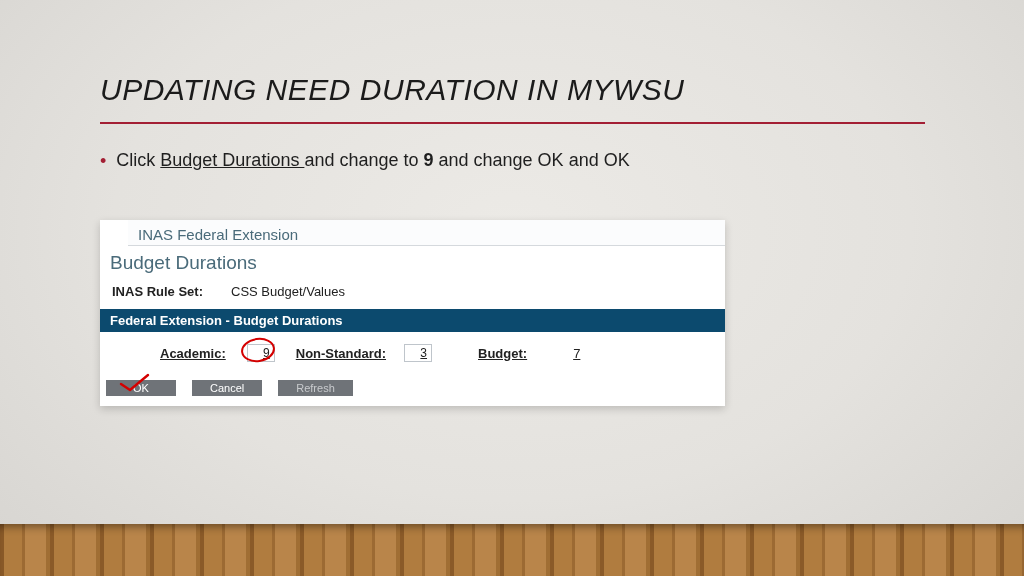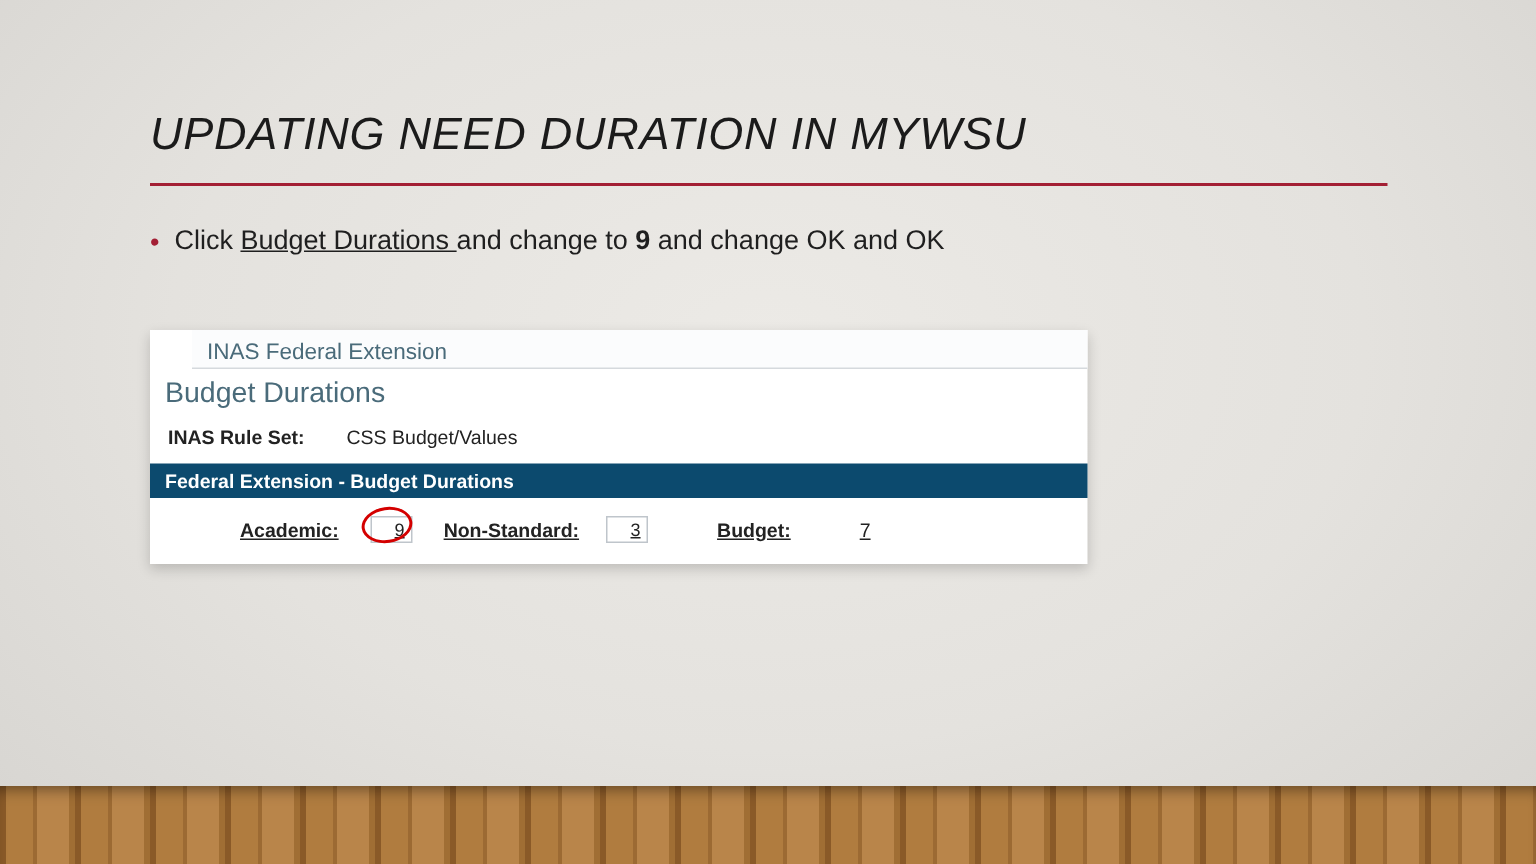--- a/index.html
+++ b/index.html
@@ -104,16 +104,26 @@
       <span class="lbl">Academic:</span>
       <span class="circle-wrap">
         <span class="val-box">9</span>
         <span class="red-circle"></span>
       </span>
       <span class="lbl">Non-Standard:</span>
       <span class="val-box">3</span>
       <span class="lbl" style="margin-left:28px">Budget:</span>
       <span class="total-n">7</span>
     </div>
+    <div class="btnbar">
+      <span class="ok-wrap">
+        <button class="btn">OK</button>
+        <svg class="ok-check" viewBox="0 0 34 22">
+          <path d="M3 11 L12 17 L30 2" stroke="#d40000" stroke-width="2.4" fill="none" stroke-linecap="round" stroke-linejoin="round"></path>
+        </svg>
+      </span>
+      <button class="btn">Cancel</button>
+      <button class="btn refresh">Refresh</button>
+    </div>
   </div>
 
   <div class="floor"></div>
 </div>
 
 </body></html>

